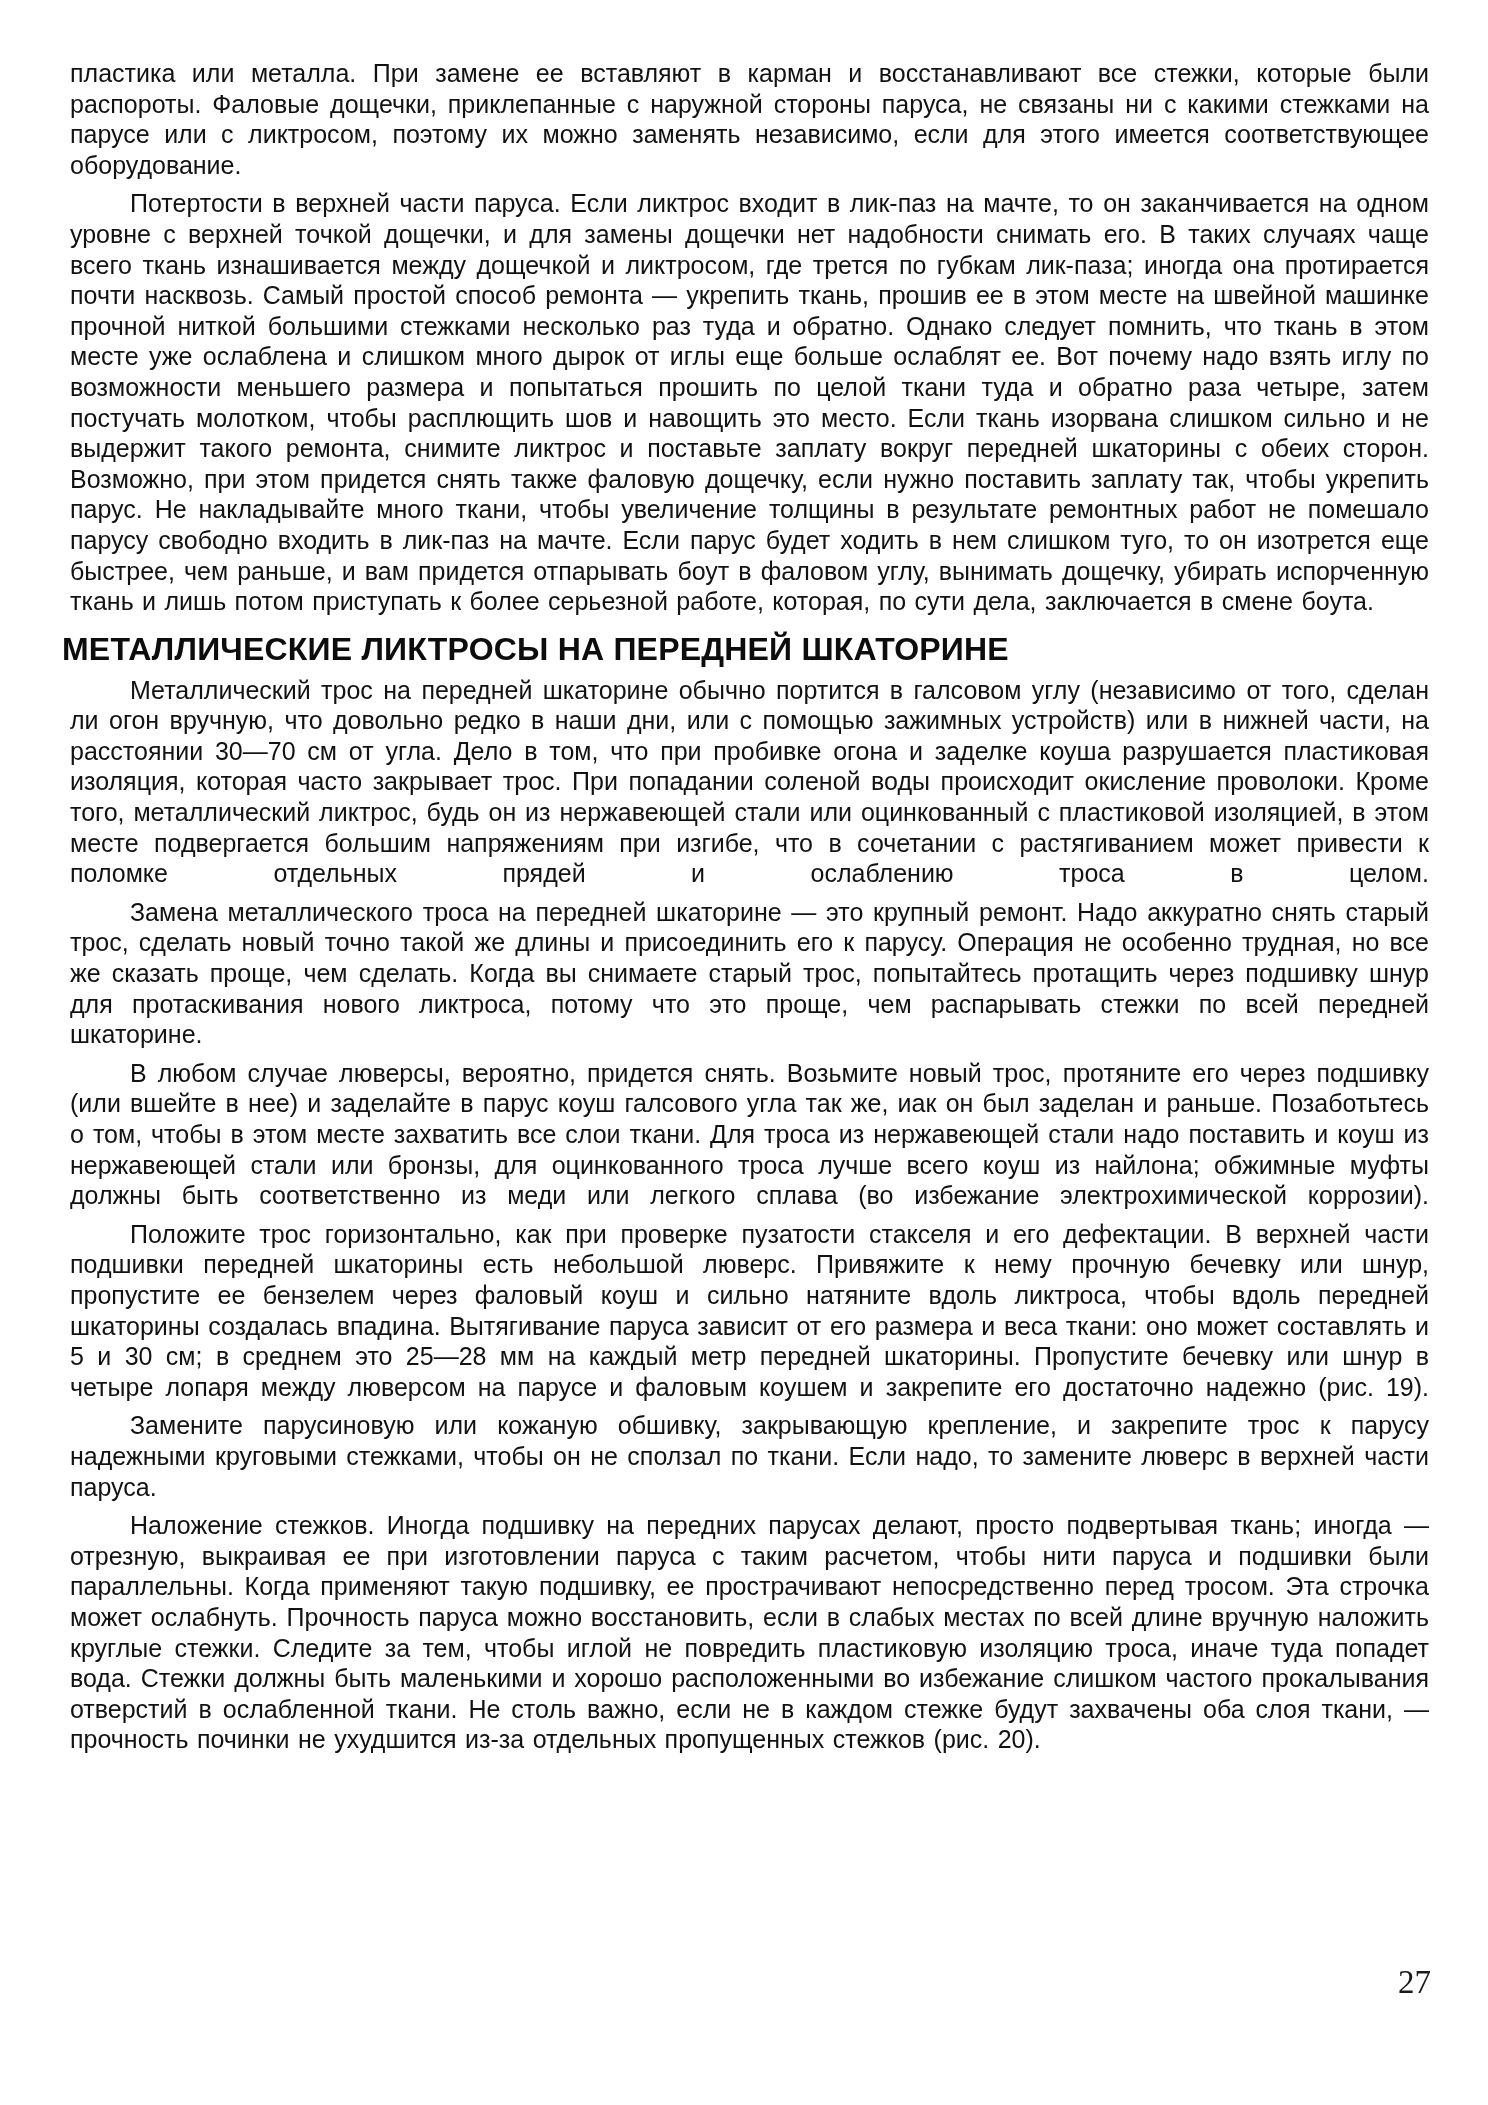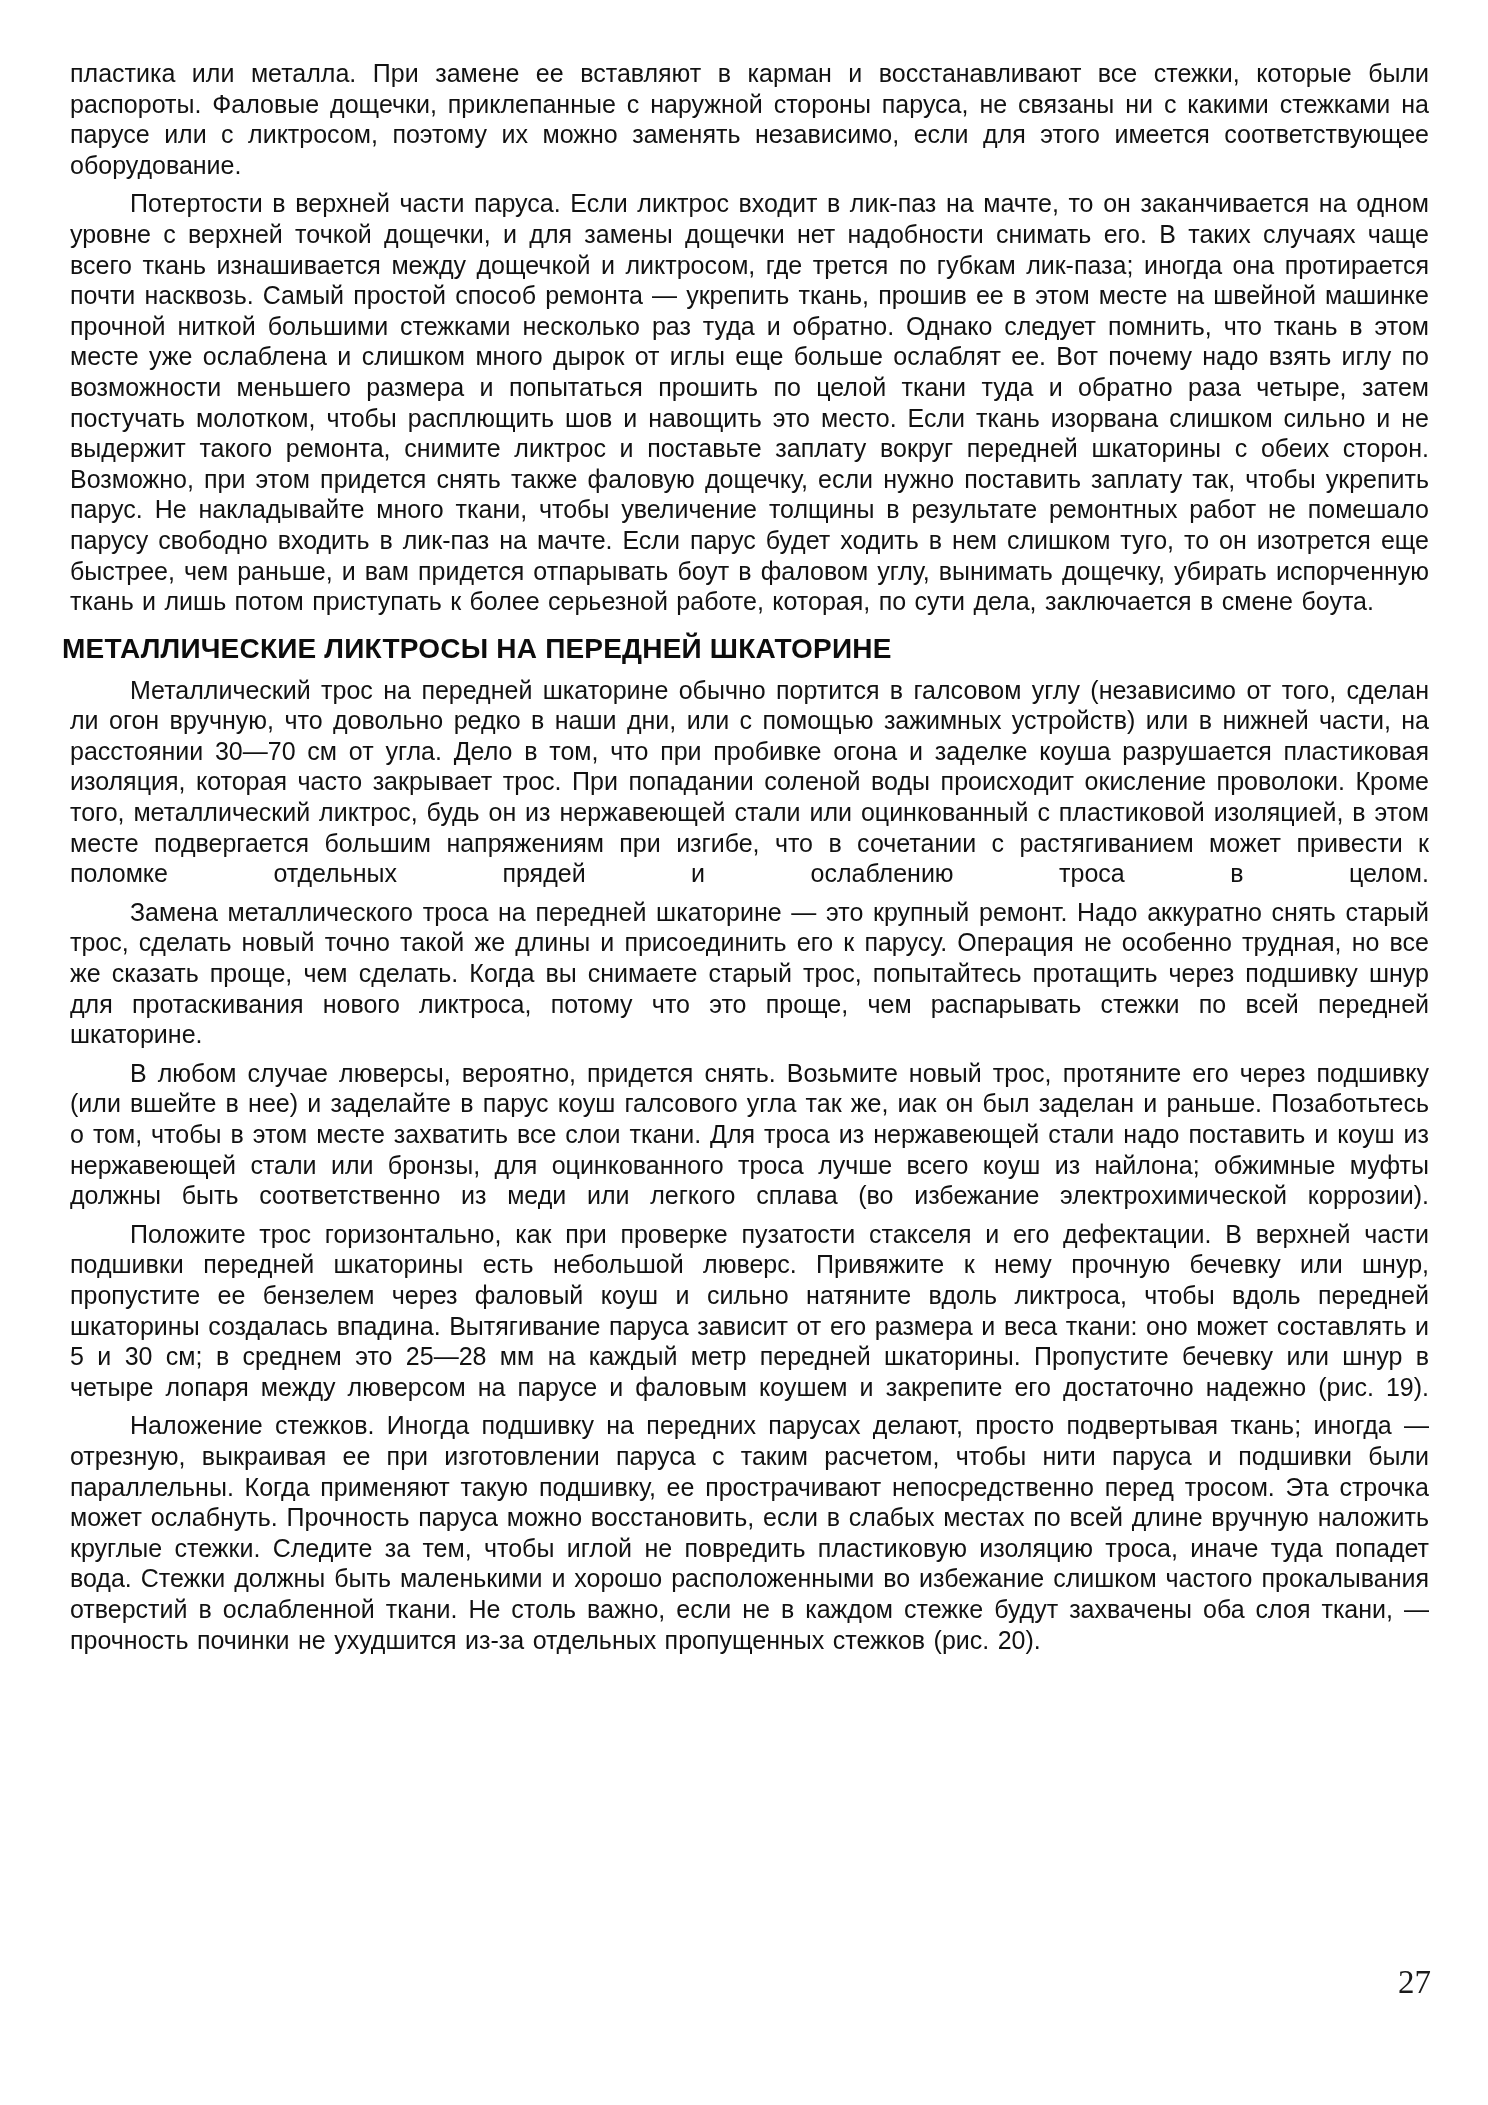--- a/index.html
+++ b/index.html
@@ -36,21 +36,21 @@
   p.jlast {
     text-align-last: justify;
   }
   .lead {
     font-weight: normal;
   }
   h1.section-heading {
     margin: 16px 0 10px 0;
     font-family: "Liberation Sans", sans-serif;
     font-weight: bold;
-    font-size: 28px;
+    font-size: 32px;
     line-height: 32px;
     color: #0d0d0d;
     letter-spacing: 0.2px;
   }
   .page-number {
     position: absolute;
     left: 1398px;
     top: 1964px;
     width: 60px;
     font-family: "Liberation Serif", serif;
@@ -72,19 +72,20 @@
     <h1 class="section-heading">МЕТАЛЛИЧЕСКИЕ ЛИКТРОСЫ НА ПЕРЕДНЕЙ ШКАТОРИНЕ</h1>
 
     <p class="body indent jlast">Металлический трос на передней шкаторине обычно портится в галсовом углу (независимо от того, сделан ли огон вручную, что довольно редко в наши дни, или с помощью зажимных устройств) или в нижней части, на расстоянии 30—70 см от угла. Дело в том, что при пробивке огона и заделке коуша разрушается пластиковая изоляция, которая часто закрывает трос. При попадании соленой воды происходит окисление проволоки. Кроме того, металлический ликтрос, будь он из нержавеющей стали или оцинкованный с пластиковой изоляцией, в этом месте подвергается большим напряжениям при изгибе, что в сочетании с растягиванием может привести к поломке отдельных прядей и ослаблению троса в целом.</p>
 
     <p class="body indent">Замена металлического троса на передней шкаторине — это крупный ремонт. Надо аккуратно снять старый трос, сделать новый точно такой же длины и присоединить его к парусу. Операция не особенно трудная, но все же сказать проще, чем сделать. Когда вы снимаете старый трос, попытайтесь протащить через подшивку шнур для протаскивания нового ликтроса, потому что это проще, чем распарывать стежки по всей передней шкаторине.</p>
 
     <p class="body indent jlast">В любом случае люверсы, вероятно, придется снять. Возьмите новый трос, протяните его через подшивку (или вшейте в нее) и заделайте в парус коуш галсового угла так же, иак он был заделан и раньше. Позаботьтесь о том, чтобы в этом месте захватить все слои ткани. Для троса из нержавеющей стали надо поставить и коуш из нержавеющей стали или бронзы, для оцинкованного троса лучше всего коуш из найлона; обжимные муфты должны быть соответственно из меди или легкого сплава (во избежание электрохимической коррозии).</p>
 
     <p class="body indent jlast">Положите трос горизонтально, как при проверке пузатости стакселя и его дефектации. В верхней части подшивки передней шкаторины есть небольшой люверс. Привяжите к нему прочную бечевку или шнур, пропустите ее бензелем через фаловый коуш и сильно натяните вдоль ликтроса, чтобы вдоль передней шкаторины создалась впадина. Вытягивание паруса зависит от его размера и веса ткани: оно может составлять и 5 и 30 см; в среднем это 25—28 мм на каждый метр передней шкаторины. Пропустите бечевку или шнур в четыре лопаря между люверсом на парусе и фаловым коушем и закрепите его достаточно надежно (рис. 19).</p>
 
+    <p class="body indent">Замените парусиновую или кожаную обшивку, закрывающую крепление, и закрепите трос к парусу надежными круговыми стежками, чтобы он не сползал по ткани. Если надо, то замените люверс в верхней части паруса.</p>
 
     <p class="body indent"><span class="lead">Наложение стежков.</span><span> Иногда подшивку на передних парусах делают, просто подвертывая ткань; иногда — отрезную, выкраивая ее при изготовлении паруса с таким расчетом, чтобы нити паруса и подшивки были параллельны. Когда применяют такую подшивку, ее прострачивают непосредственно перед тросом. Эта строчка может ослабнуть. Прочность паруса можно восстановить, если в слабых местах по всей длине вручную наложить круглые стежки. Следите за тем, чтобы иглой не повредить пластиковую изоляцию троса, иначе туда попадет вода. Стежки должны быть маленькими и хорошо расположенными во избежание слишком частого прокалывания отверстий в ослабленной ткани. Не столь важно, если не в каждом стежке будут захвачены оба слоя ткани, — прочность починки не ухудшится из-за отдельных пропущенных стежков (рис. 20).</span></p>
 
   </div>
 
   <div class="page-number">27</div>
 </div>
 
 </body></html>

